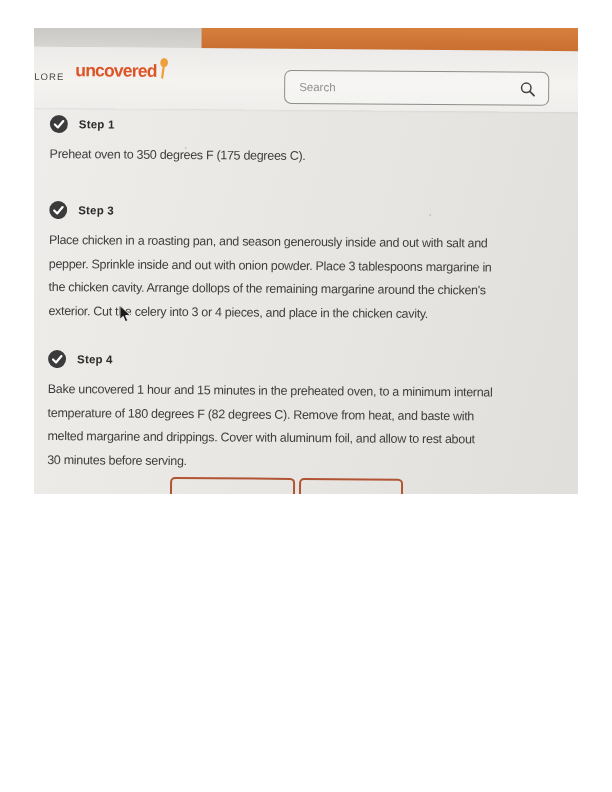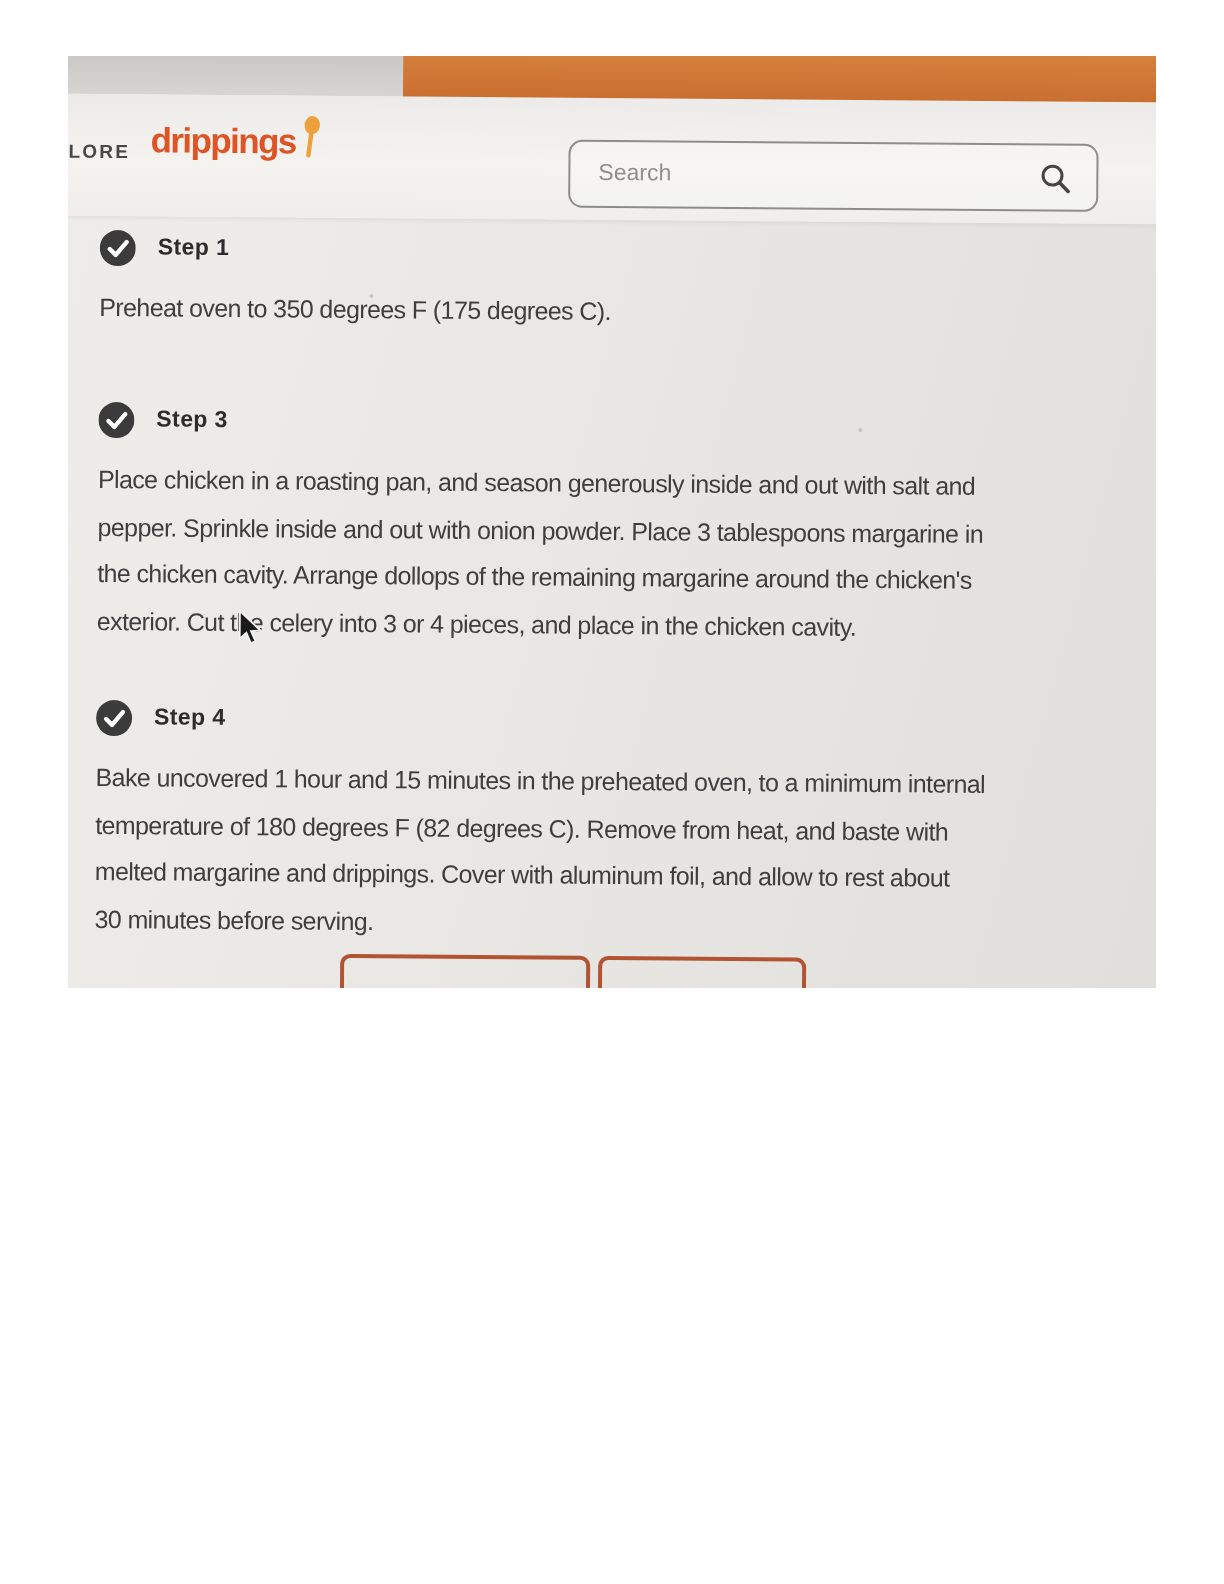--- a/index.html
+++ b/index.html
@@ -29,21 +29,21 @@
     border-bottom:2px solid rgba(70,40,15,.4);
   }
   
   .header {
     position:absolute; left:-6px; top:21px; right:-6px; height:61px;
     background:linear-gradient(180deg,#ecebe9 0%,#f4f3f0 55%,#efeeec 100%);
     box-shadow:0 1px 2px rgba(0,0,0,.06);
   }
   .nav-partial {
     position:absolute; left:5px; top:24px;
-    font-size:9.5px; font-weight:700; letter-spacing:1.1px; color:#474747;
+    font-size:9.5px; font-weight:400; letter-spacing:1.1px; color:#474747;
   }
   .brand { position:absolute; left:46px; top:13px; display:flex; align-items:flex-start; }
   .brand-text {
     font-size:17.5px; font-weight:700; letter-spacing:-0.8px; color:#dd5526;
   }
   .spoon { margin-left:2px; margin-top:-3px; transform:rotate(7deg); }
   .searchbox {
     position:absolute; left:255px; top:21px; width:263px; height:32px;
     border:1px solid #8d8d8a; border-radius:7px;
     background:rgba(255,255,255,.25);
@@ -88,21 +88,21 @@
 
 <div class="photo">
   <div class="screen">
 
     <div class="topstrip"></div>
     <div class="orangebar"></div>
 
     <div class="header">
       <span class="nav-partial">LORE</span>
       <div class="brand">
-        <span class="brand-text">drippings</span>
+        <span class="brand-text">uncovered</span>
         <svg class="spoon" width="10" height="22" viewBox="0 0 12 26">
           <ellipse cx="6" cy="5.5" rx="4.6" ry="5.5" fill="#eda03c"></ellipse>
           <rect x="4.7" y="10" width="2.7" height="15" rx="1.3" fill="#eda03c"></rect>
         </svg>
       </div>
       <div class="searchbox">
         <input type="text" placeholder="Search" style="">
         <svg class="search-icon" width="17" height="17" viewBox="0 0 18 18">
           <circle cx="7.5" cy="7.5" r="5" stroke="#454545" stroke-width="1.6" fill="none"></circle>
           <line x1="11.3" y1="11.3" x2="15.8" y2="15.8" stroke="#454545" stroke-width="1.9" stroke-linecap="round"></line>

